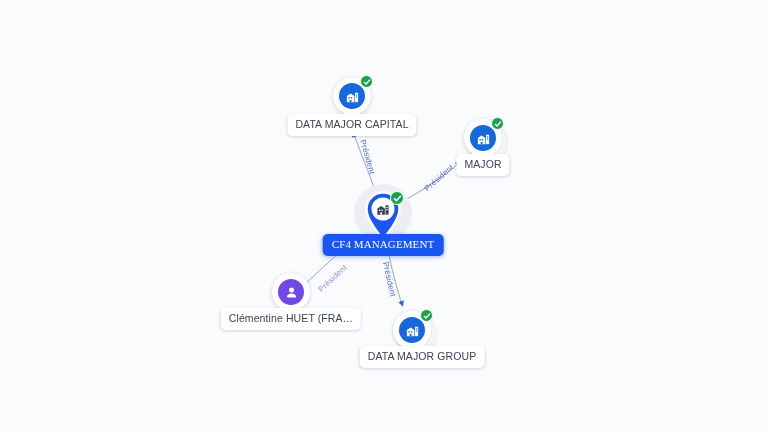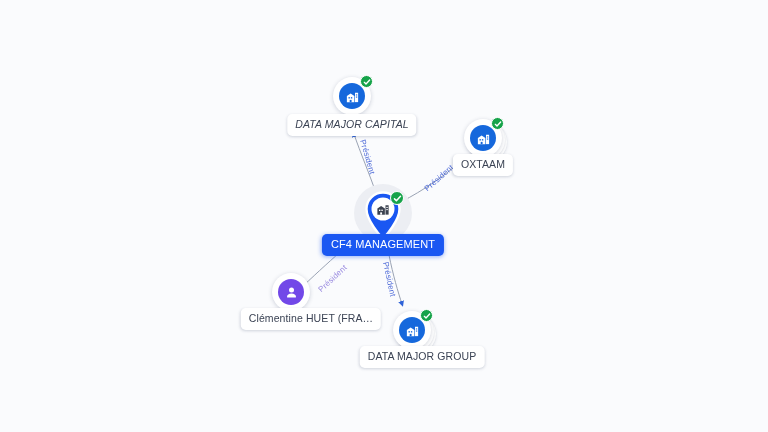--- a/index.html
+++ b/index.html
@@ -142,20 +142,21 @@
     padding: 5px 8px 6px 8px;
     border-radius: 5px;
     box-shadow: 0 1px 3px rgba(40, 55, 90, 0.20);
   }
   .node-label.selected {
     background: #1a57f2;
     color: #ffffff;
     box-shadow: 0 1px 4px rgba(26, 87, 242, 0.45);
     font-size: 11px;
     padding: 5px 9px 6px 9px;
+    font-family: Liberation Serif, serif;
   }
 
   
   .edge-label {
     position: absolute;
     font-size: 8px;
     line-height: 1;
     letter-spacing: 0.2px;
     color: #4f6bd8;
     white-space: nowrap;
@@ -212,21 +213,21 @@
             <rect x="17.4" y="12" width="2.2" height="1.8" fill="#1668dc"></rect>
           </svg>
         </div>
         <div class="verified">
           <svg width="8" height="8" viewBox="0 0 24 24" fill="none" stroke="#ffffff" stroke-width="4" stroke-linecap="round" stroke-linejoin="round">
             <path d="M4 13l5 5L20 6"></path>
           </svg>
         </div>
       </div>
     </div>
-    <div class="node-label" style="left:0; top:18px;font-style:italic;">DATA MAJOR CAPITAL</div>
+    <div class="node-label" style="left:0; top:18px;">DATA MAJOR CAPITAL</div>
   </div>
 
   <div class="node" style="left:483px; top:138px;">
     <div class="node-badge-wrap">
       <div style="position:relative; width:38px; height:38px;">
         <div class="stack-card stack-1"></div>
         <div class="stack-card stack-2"></div>
         <div class="chip">
           <div class="chip-inner">
             <svg width="15" height="15" viewBox="0 0 24 24" fill="#ffffff">
@@ -240,21 +241,21 @@
             </svg>
           </div>
           <div class="verified">
             <svg width="8" height="8" viewBox="0 0 24 24" fill="none" stroke="#ffffff" stroke-width="4" stroke-linecap="round" stroke-linejoin="round">
               <path d="M4 13l5 5L20 6"></path>
             </svg>
           </div>
         </div>
       </div>
     </div>
-    <div class="node-label" style="left:0; top:16px;">OXTAAM</div>
+    <div class="node-label" style="left:0; top:16px;">MAJOR</div>
   </div>
 
   <div class="node" style="left:383px; top:215px;">
     <div class="pin-halo"></div>
     <div class="pin-wrap">
       <div class="pin">
         <svg width="40" height="48" viewBox="0 0 40 48">
           <path d="M20 1.5C10.9 1.5 3.5 8.9 3.5 18c0 11.4 14 27.1 15.2 28.4a1.7 1.7 0 0 0 2.6 0C22.5 45.1 36.5 29.4 36.5 18c0-9.1-7.4-16.5-16.5-16.5z" fill="#1a57f2" stroke="#ffffff" stroke-width="2.4"></path>
           <circle cx="20" cy="18" r="11.5" fill="#ffffff"></circle>
         </svg>
@@ -283,21 +284,21 @@
     <div class="node-badge-wrap">
       <div class="chip">
         <div class="chip-inner person">
           <svg width="15" height="15" viewBox="0 0 24 24" fill="#ffffff">
             <circle cx="12" cy="8" r="4"></circle>
             <path d="M12 13.5c-4.2 0-7 2.4-7 4.6V20h14v-1.9c0-2.2-2.8-4.6-7-4.6z"></path>
           </svg>
         </div>
       </div>
     </div>
-    <div class="node-label" style="left:0; top:16px;margin-left:20px;">Clémentine HUET (FRA…</div>
+    <div class="node-label" style="left:0; top:16px;">Clémentine HUET (FRA…</div>
   </div>
 
   <div class="node" style="left:412px; top:330px;">
     <div class="node-badge-wrap">
       <div style="position:relative; width:38px; height:38px;">
         <div class="stack-card stack-1"></div>
         <div class="stack-card stack-2"></div>
         <div class="chip">
           <div class="chip-inner">
             <svg width="15" height="15" viewBox="0 0 24 24" fill="#ffffff">

